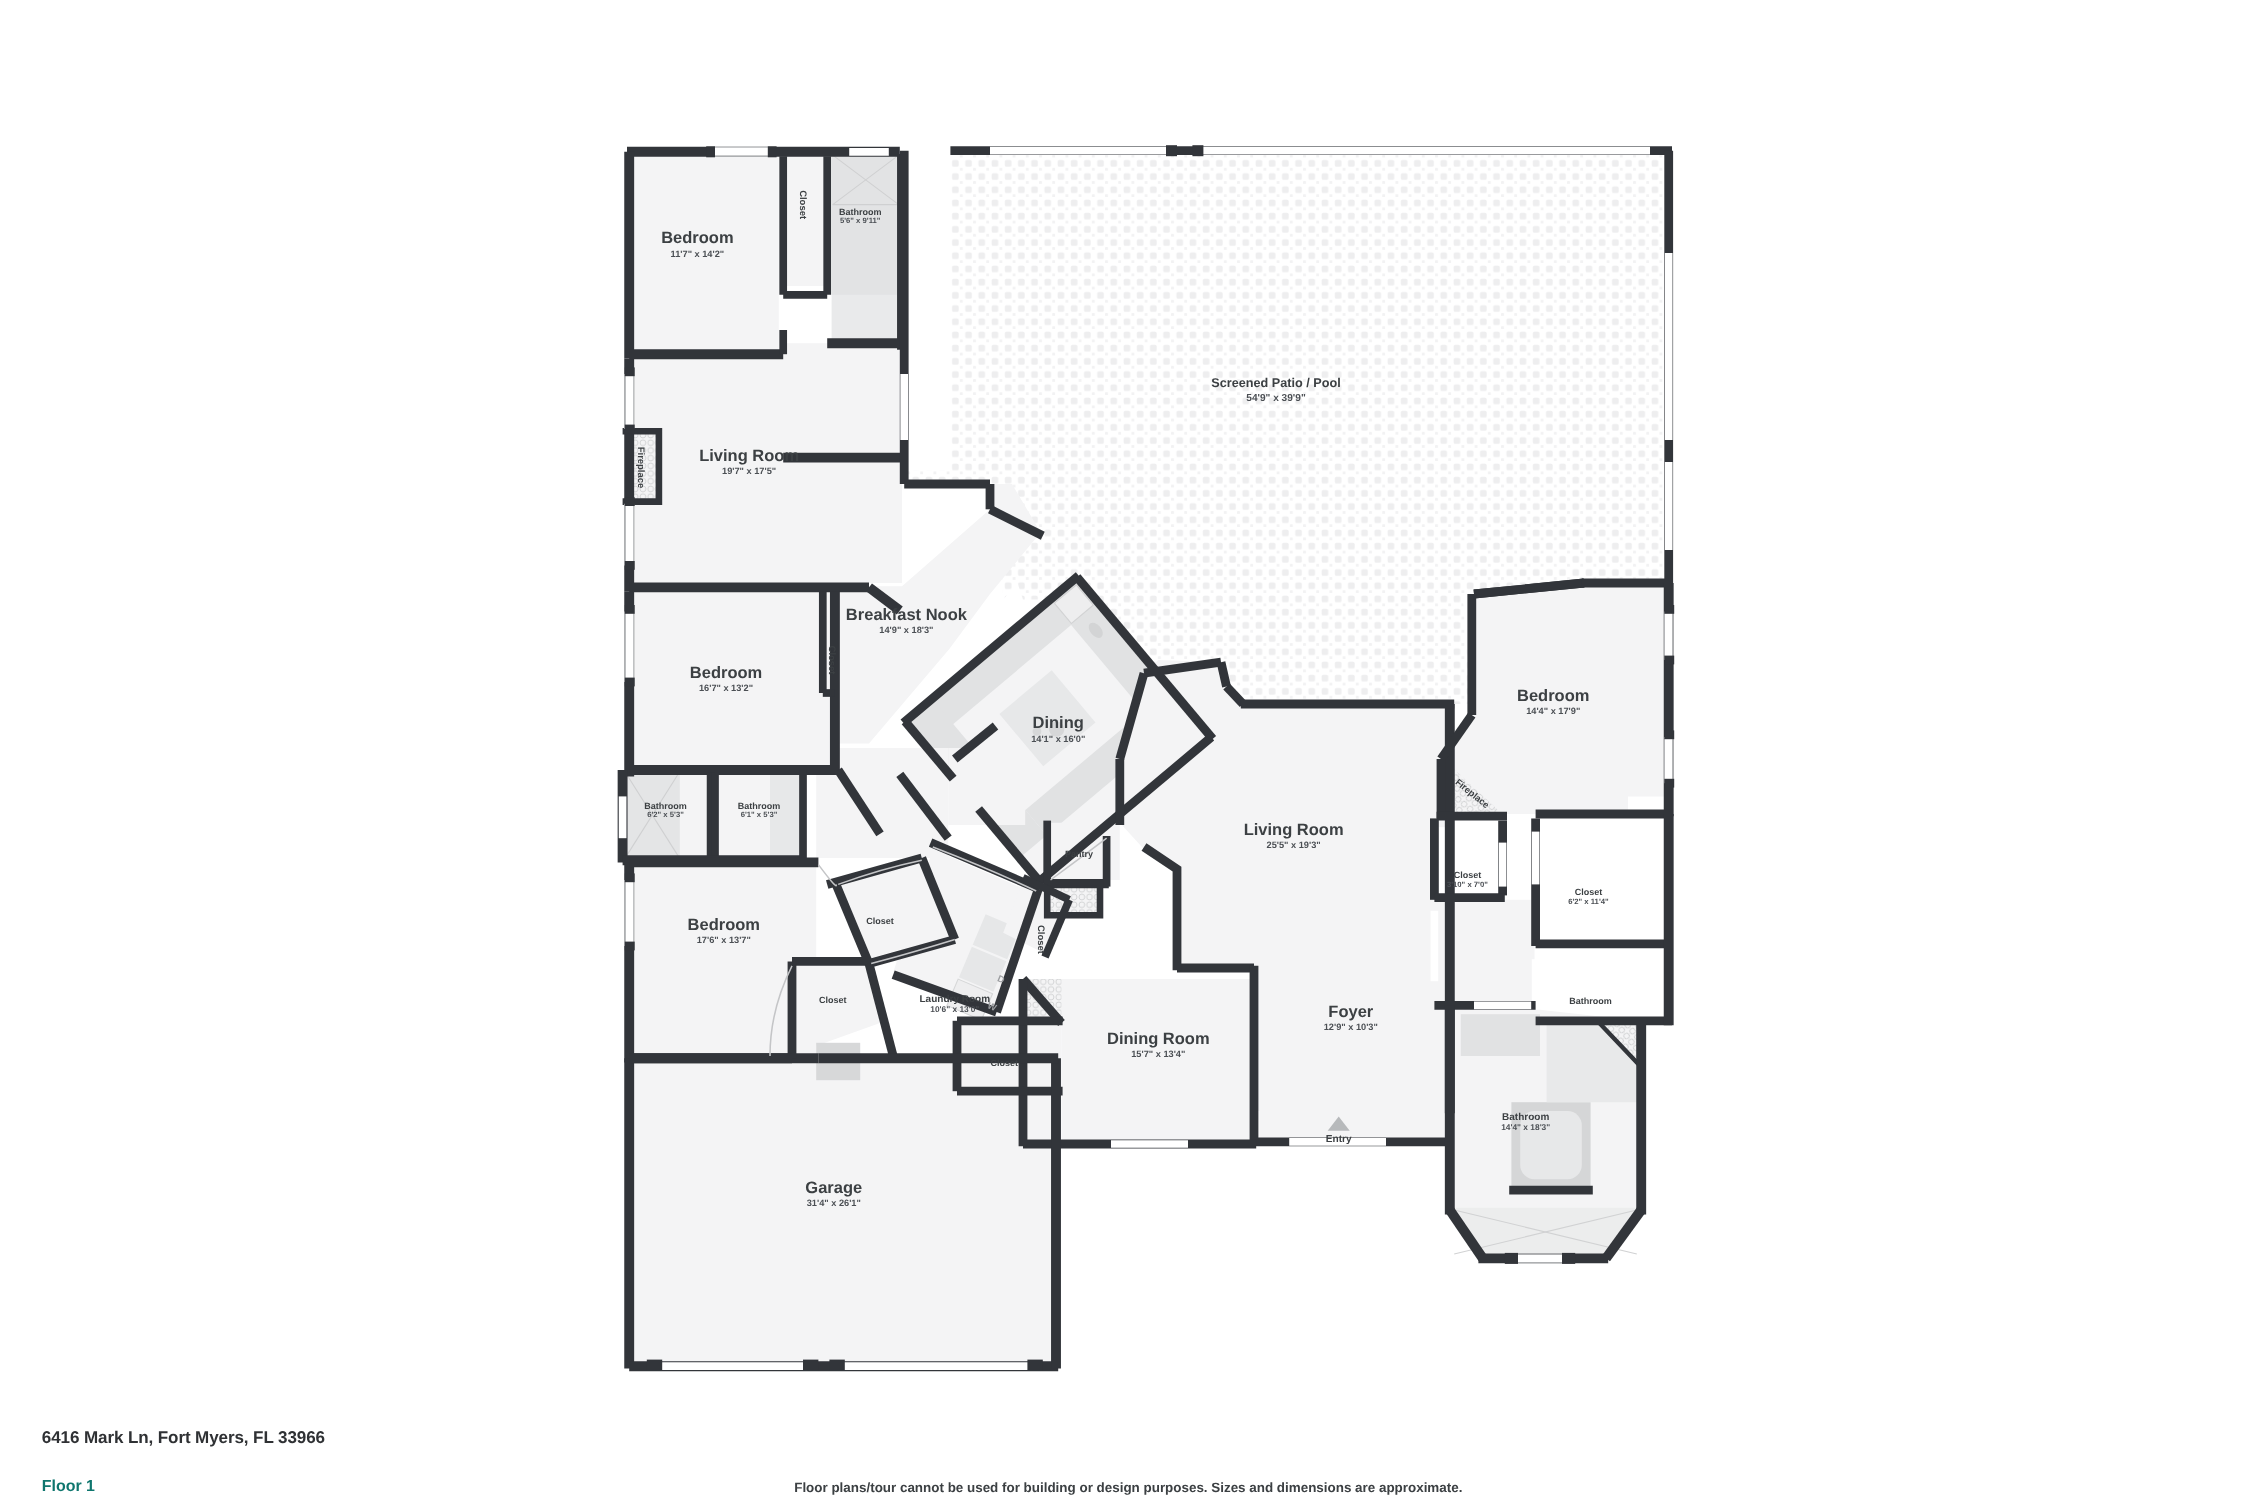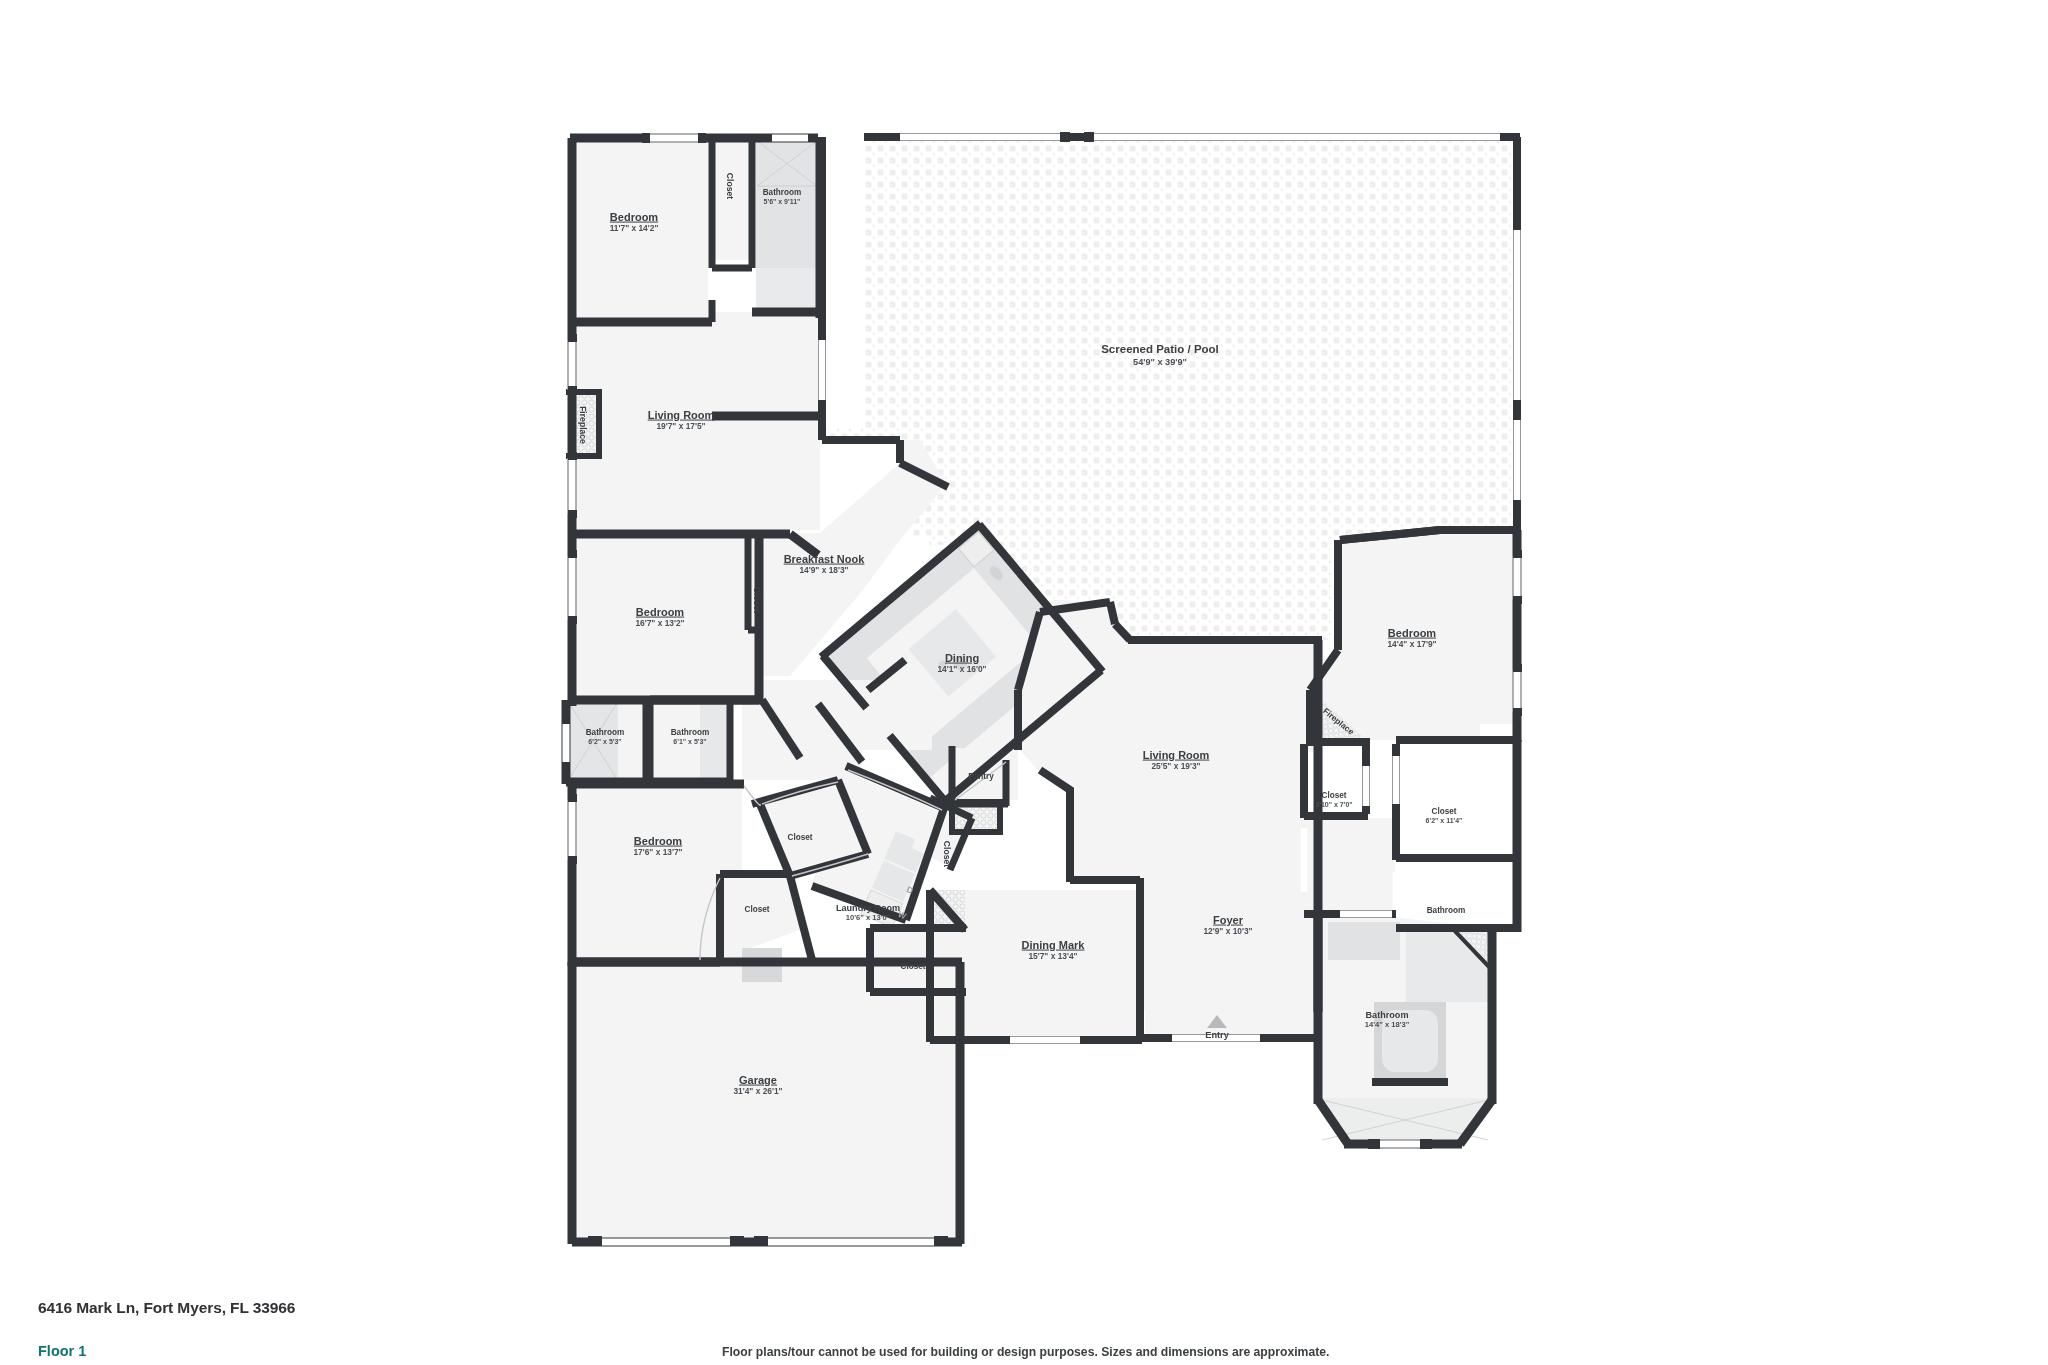--- a/index.html
+++ b/index.html
@@ -77,21 +77,21 @@
   }
   .room-label .rl-dims {
     display: block;
     font-weight: bold;
     color: #4b4f54;
   }
 
   
   .sz-lg .rl-name { font-size: 11.5px; }
   .sz-lg .rl-dims { font-size: 9.2px; }
-  .sz-md .rl-name { font-size: 11px; text-decoration: underline; }
+  .sz-md .rl-name { font-size: 15px; }
   .sz-md .rl-dims { font-size: 8.4px; }
   .sz-sm .rl-name { font-size: 9.1px; }
   .sz-sm .rl-dims { font-size: 7.6px; }
   .sz-xs .rl-name { font-size: 8.2px; }
   .sz-xs .rl-dims { font-size: 7.0px; }
 
   .vert { writing-mode: vertical-rl; }
   .vert .rl-name { font-size: 8.6px; }
   .rot-fp-right {
     transform: translate(-50%, -50%) rotate(39deg);
@@ -557,21 +557,21 @@
 
   <div class="room-label vert" style="left:947px;  top:854px;">
     <span class="rl-name">Closet</span>
   </div>
 
   <div class="room-label sz-xs" style="left:913px;  top:967px;">
     <span class="rl-name">Closet</span>
   </div>
 
   <div class="room-label sz-md" style="left:1053px; top:950px;">
-    <span class="rl-name">Dining Mark</span>
+    <span class="rl-name">Dining Room</span>
     <span class="rl-dims">15'7" x 13'4"</span>
   </div>
 
   <div class="room-label sz-md" style="left:1228px; top:925px;">
     <span class="rl-name">Foyer</span>
     <span class="rl-dims">12'9" x 10'3"</span>
   </div>
 
   <div class="room-label sz-sm" style="left:1387px; top:1020px;">
     <span class="rl-name">Bathroom</span>

